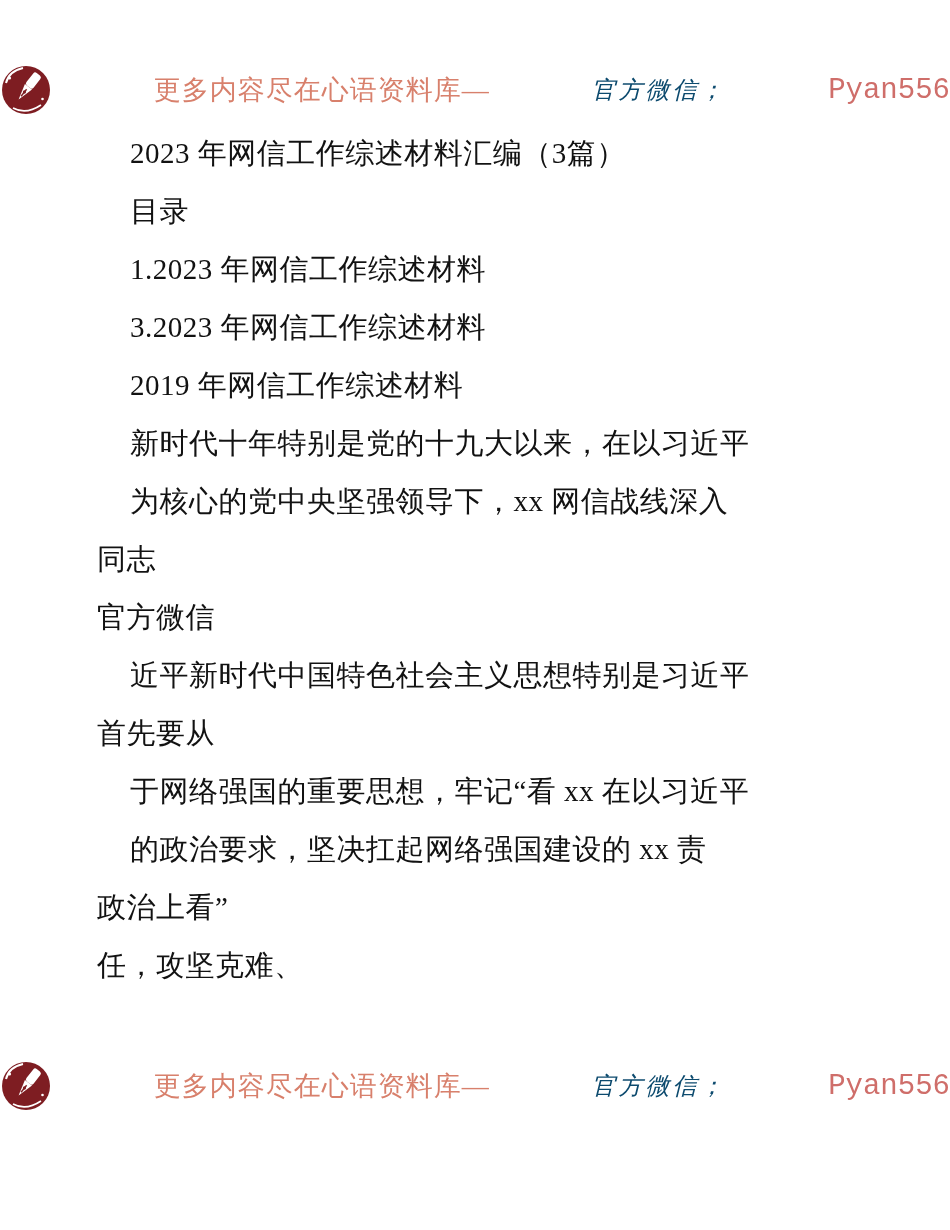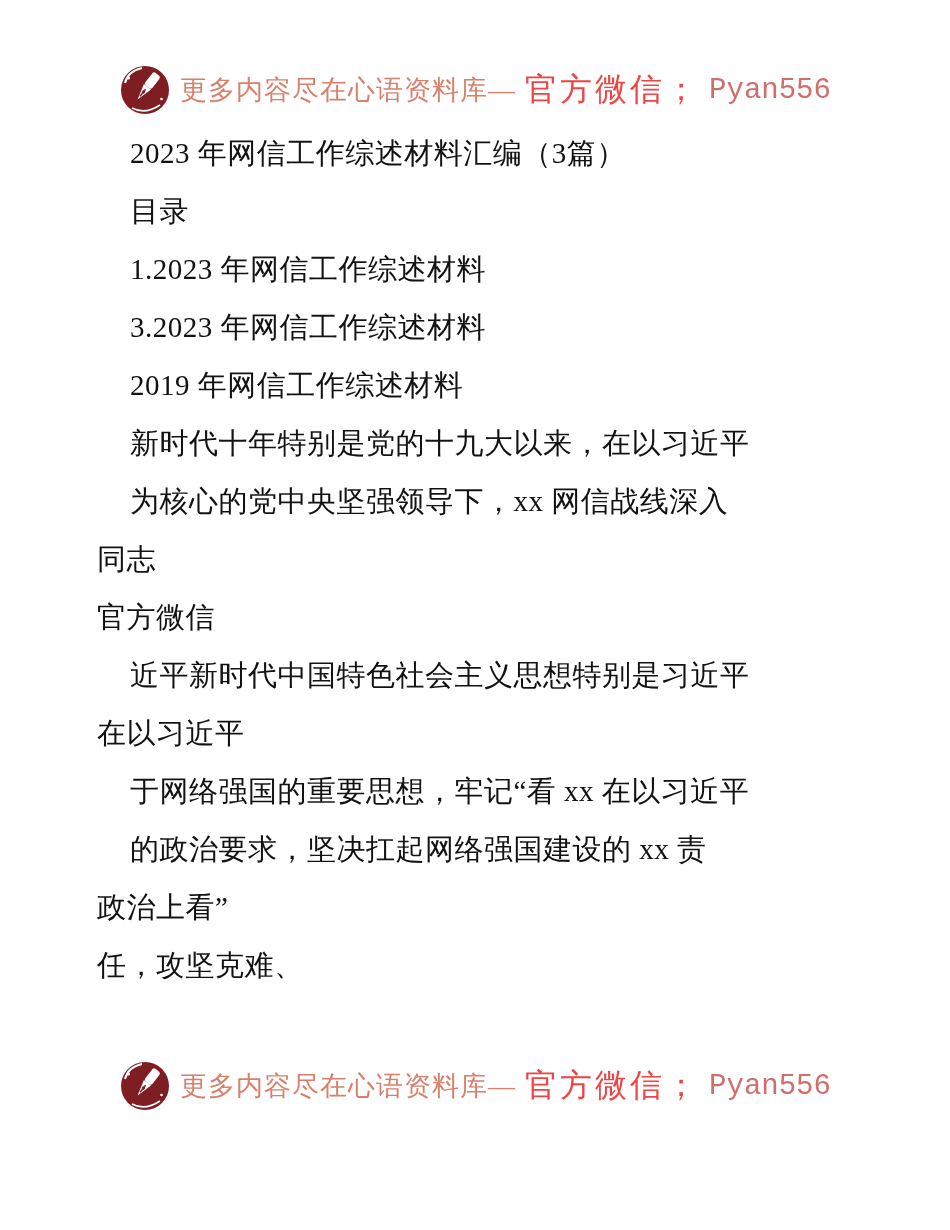--- a/index.html
+++ b/index.html
@@ -10,40 +10,41 @@
   body {
     width: 950px;
     height: 1230px;
     overflow: hidden;
     font-family: "Liberation Serif", "DejaVu Serif", serif;
   }
   
   .brand {
     display: flex;
     align-items: center;
-    justify-content: center;
+    justify-content: space-between;
     gap: 9px;
     height: 56px;
   }
   .brand.top    { margin-top: 62px; }
   .brand.bottom { margin-top: 64px; }
   .brand .logo {
     width: 52px;
     height: 52px;
     flex: 0 0 auto;
   }
   .brand .brand-text {
     color: #d8806c;
     font-size: 27px;
     letter-spacing: 1px;
     white-space: nowrap;
   }
   .brand .wechat-label {
-    color: #ef4444;
-    font-size: 32px;
+    color: #0c4a6e;
+    font-size: 24px;
+    font-style: italic;
     letter-spacing: 3px;
     white-space: nowrap;
   }
   .brand .wechat-id {
     color: #cf6e6a;
     font-family: Liberation Mono, monospace;
     font-size: 29px;
     white-space: nowrap;
   }
   
@@ -89,21 +90,21 @@
   <div class="line indent">2023 年网信工作综述材料汇编（3篇）</div>
   <div class="line indent">目录</div>
   <div class="line indent">1.2023 年网信工作综述材料</div>
   <div class="line indent">3.2023 年网信工作综述材料</div>
   <div class="line indent">2019 年网信工作综述材料</div>
   <div class="line indent">新时代十年特别是党的十九大以来，在以习近平</div>
   <div class="line indent">为核心的党中央坚强领导下，xx 网信战线深入</div>
   <div class="line">同志</div>
   <div class="line">官方微信</div>
   <div class="line indent">近平新时代中国特色社会主义思想特别是习近平</div>
-  <div class="line">在以习近平</div>
+  <div class="line">首先要从</div>
   <div class="line indent">于网络强国的重要思想，牢记“看 xx 在以习近平</div>
   <div class="line indent">的政治要求，坚决扛起网络强国建设的 xx 责</div>
   <div class="line">政治上看”</div>
   <div class="line">任，攻坚克难、</div>
 </main>
 
 <footer class="brand bottom">
   <span class="logo">
     <svg viewBox="0 0 52 52" width="52" height="52" aria-hidden="true">
       <circle cx="26" cy="26" r="24" fill="#7e1d22"></circle>

